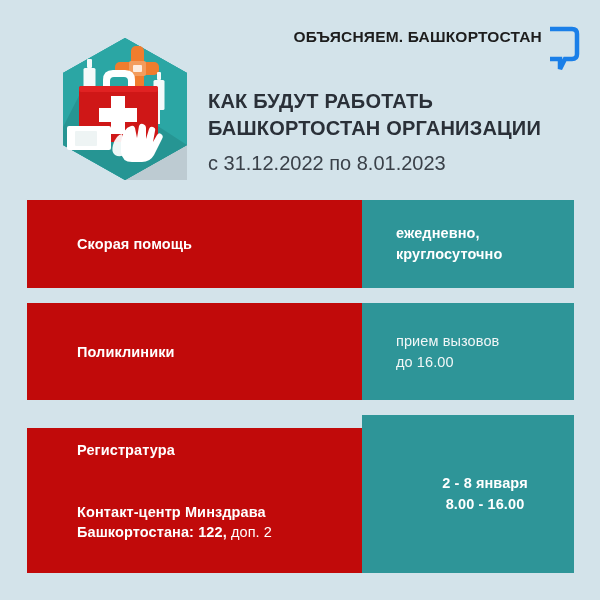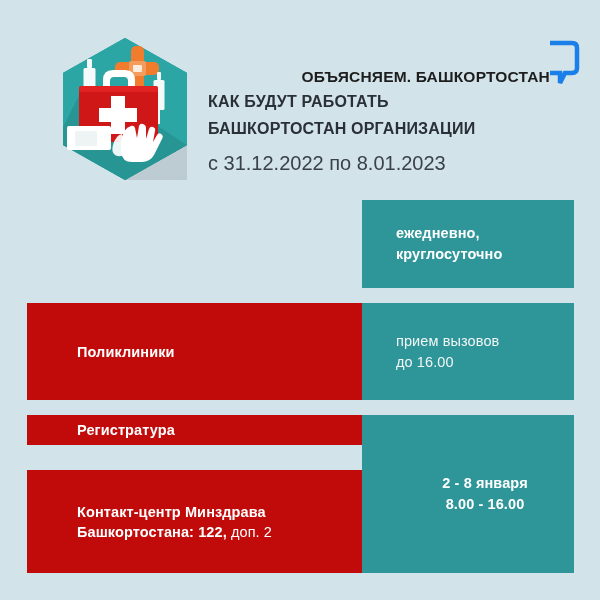--- a/index.html
+++ b/index.html
@@ -13,31 +13,31 @@
   }
 
   
   #header { position:absolute; left:0; top:0; width:600px; height:200px; }
 
   
   .hex-wrap { position:absolute; left:47px; top:32px; width:156px; height:156px; }
   .hex-wrap svg { display:block; }
 
   
-  .brand { position:absolute; right:20px; top:42px; display:flex; align-items:flex-end; gap:0; }
+  .brand { position:absolute; right:20px; top:28px; display:flex; align-items:flex-start; gap:8px; }
   .brand-text {
     font-size:15.5px; font-weight:bold; color:#1d1d1d;
     letter-spacing:0.2px; white-space:nowrap;
   }
   .brand-bubble { width:30px; height:46px; margin-top:-2px; }
 
   
   .title-block { position:absolute; left:208px; top:88px; width:380px; }
   .title-line {
-    font-size:16px; font-weight:bold; color:#2a3038;
+    font-size:20px; font-weight:bold; color:#2a3038;
     letter-spacing:0.2px; line-height:27px; white-space:nowrap;
   }
   .subtitle {
     font-size:20px; color:#3a4149; line-height:30px;
     margin-top:6px; white-space:nowrap;
   }
 
   
   #table { position:absolute; left:0; top:0; width:600px; height:600px; }
 
@@ -125,34 +125,37 @@
 
   <div class="title-block">
     <div class="title-line">КАК БУДУТ РАБОТАТЬ</div>
     <div class="title-line">БАШКОРТОСТАН ОРГАНИЗАЦИИ</div>
     <div class="subtitle">с 31.12.2022 по 8.01.2023</div>
   </div>
 </div>
 
 <div id="table">
 
+  <div class="cell cell-red" style="left:27px; top:200px; width:335px; height:88px;">
+    <div class="label-red">Скорая помощь</div>
+  </div>
   <div class="cell cell-teal" style="left:362px; top:200px; width:212px; height:88px;">
     <div class="val-strong">ежедневно,</div>
     <div class="val-strong">круглосуточно</div>
   </div>
 
   <div class="cell cell-red" style="left:27px; top:303px; width:335px; height:97px;">
     <div class="label-red">Поликлиники</div>
   </div>
   <div class="cell cell-teal" style="left:362px; top:303px; width:212px; height:97px;">
     <div class="val-plain">прием вызовов</div>
     <div class="val-plain">до 16.00</div>
   </div>
 
-  <div class="cell cell-red" style="left:27px; top:415px; width:335px; height:30px;">
+  <div class="cell cell-red" style="left:27px; top:428px; width:335px; height:43px;">
     <div class="label-red">Регистратура</div>
   </div>
 
   <div class="cell cell-red" style="left:27px; top:470px; width:335px; height:103px;">
     <div class="label-red">
       <span>Контакт-центр Минздрава</span><br>
       <span>Башкортостана: 122,</span><span class="light"> доп. 2</span>
     </div>
   </div>
 

